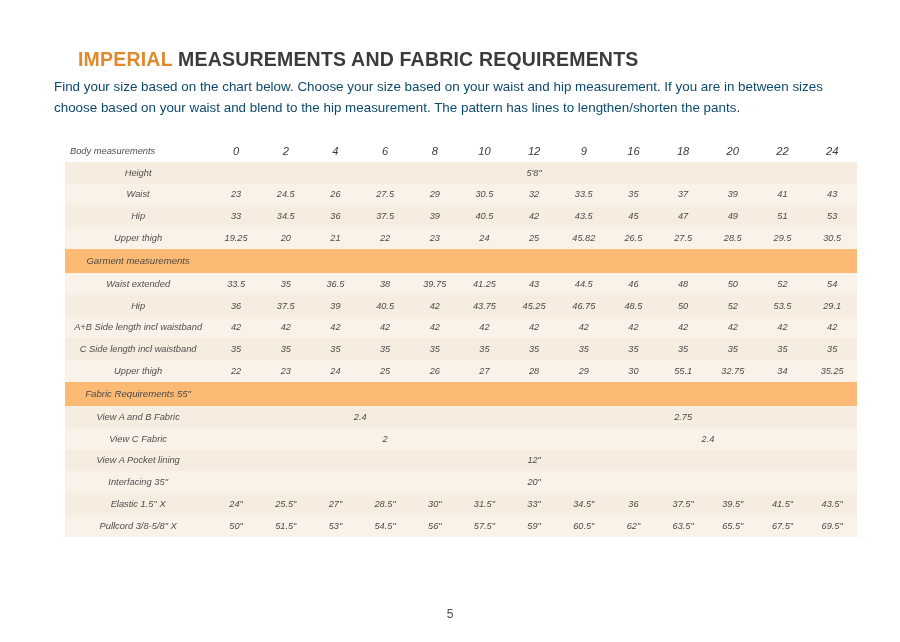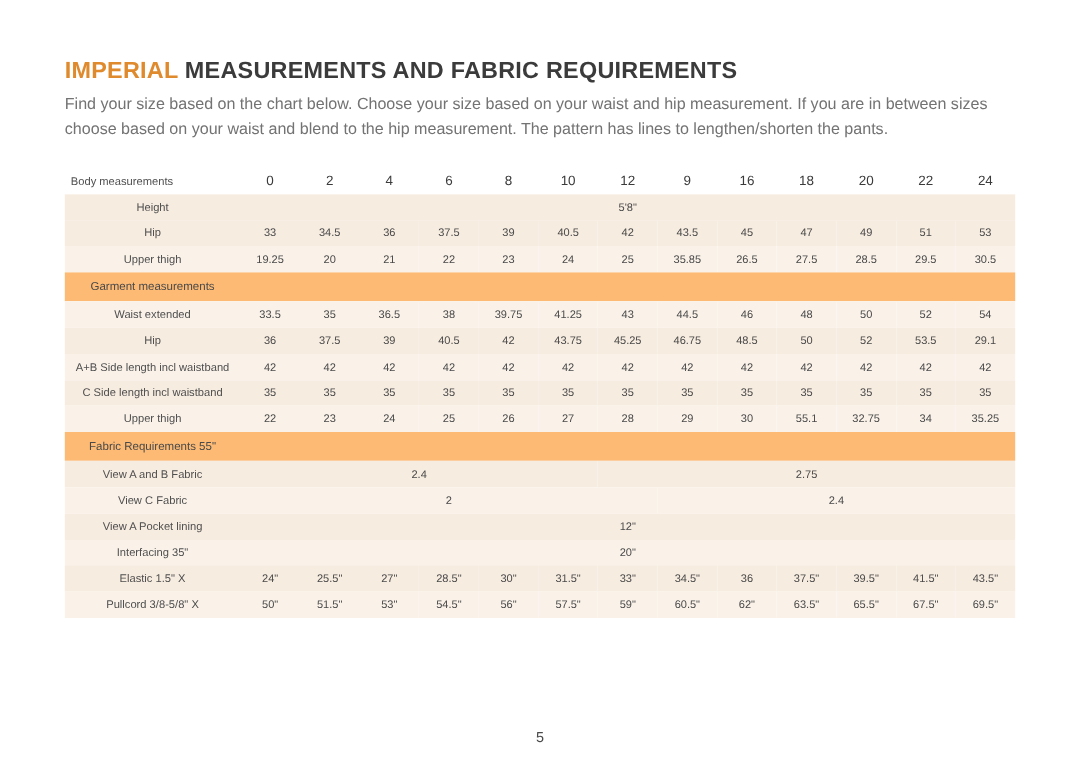--- a/index.html
+++ b/index.html
@@ -27,38 +27,40 @@
     left: 54px;
     top: 48px;
     font-size: 19.5px;
     font-weight: bold;
     letter-spacing: 0.2px;
     color: #3b3b3b;
     white-space: nowrap;
   }
   .title .accent {
     color: #e08a2e;
+    margin-left: 24px;
   }
   .intro {
     position: absolute;
     left: 54px;
     top: 76px;
     width: 792px;
     font-size: 13.4px;
     line-height: 21px;
-    color: #737373;
+    color: #0c4a6e;
   }
   table.chart {
     position: absolute;
-    left: 54px;
+    left: 65px;
     top: 140px;
     width: 792px;
     border-collapse: collapse;
     font-size: 9.2px;
     color: #4a4a4a;
+    font-style: italic;
   }
   table.chart td, table.chart th {
     padding: 0;
     margin: 0;
     font-weight: normal;
     text-align: center;
     height: 21.8px;
     vertical-align: middle;
     box-sizing: border-box;
   }
@@ -126,20 +128,36 @@
           <td class="colw">16</td>
           <td class="colw">18</td>
           <td class="colw">20</td>
           <td class="colw">22</td>
           <td class="colw">24</td>
         </tr>
         <tr class="tint">
           <td class="rowlabel">Height</td>
           <td colspan="13" class="span-cell">5'8"</td>
         </tr>
+        <tr class="tint2">
+          <td class="rowlabel">Waist</td>
+          <td class="colw">23</td>
+          <td class="colw">24.5</td>
+          <td class="colw">26</td>
+          <td class="colw">27.5</td>
+          <td class="colw">29</td>
+          <td class="colw">30.5</td>
+          <td class="colw">32</td>
+          <td class="colw">33.5</td>
+          <td class="colw">35</td>
+          <td class="colw">37</td>
+          <td class="colw">39</td>
+          <td class="colw">41</td>
+          <td class="colw">43</td>
+        </tr>
         <tr class="tint">
           <td class="rowlabel">Hip</td>
           <td class="colw">33</td>
           <td class="colw">34.5</td>
           <td class="colw">36</td>
           <td class="colw">37.5</td>
           <td class="colw">39</td>
           <td class="colw">40.5</td>
           <td class="colw">42</td>
           <td class="colw">43.5</td>
@@ -151,21 +169,21 @@
         </tr>
         <tr class="tint2">
           <td class="rowlabel">Upper thigh</td>
           <td class="colw">19.25</td>
           <td class="colw">20</td>
           <td class="colw">21</td>
           <td class="colw">22</td>
           <td class="colw">23</td>
           <td class="colw">24</td>
           <td class="colw">25</td>
-          <td class="colw">35.85</td>
+          <td class="colw">45.82</td>
           <td class="colw">26.5</td>
           <td class="colw">27.5</td>
           <td class="colw">28.5</td>
           <td class="colw">29.5</td>
           <td class="colw">30.5</td>
         </tr>
         <tr class="sec">
           <td class="rowlabel">Garment measurements</td>
           <td colspan="13"></td>
         </tr>

